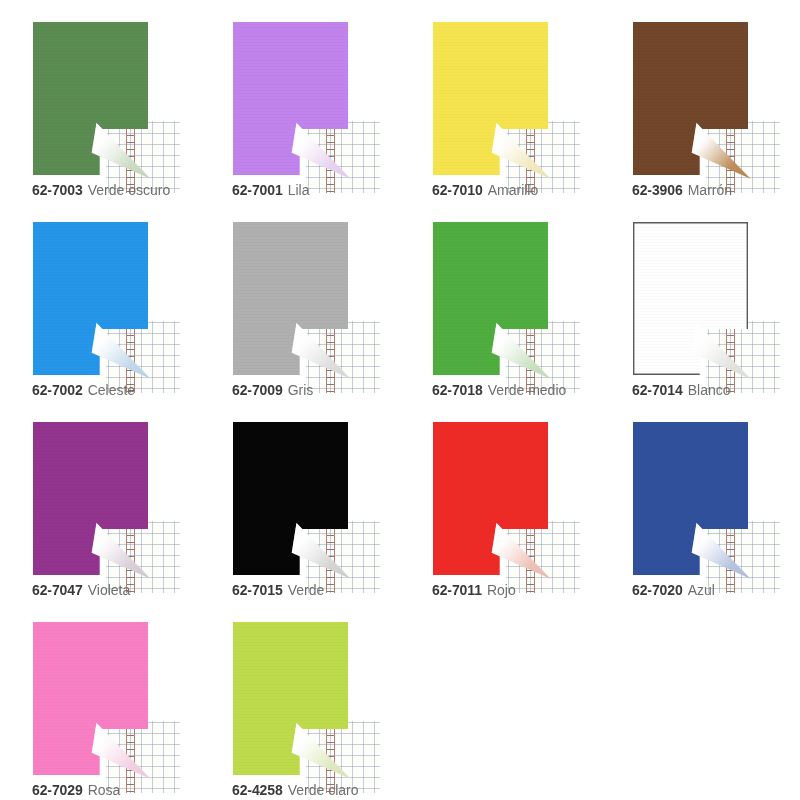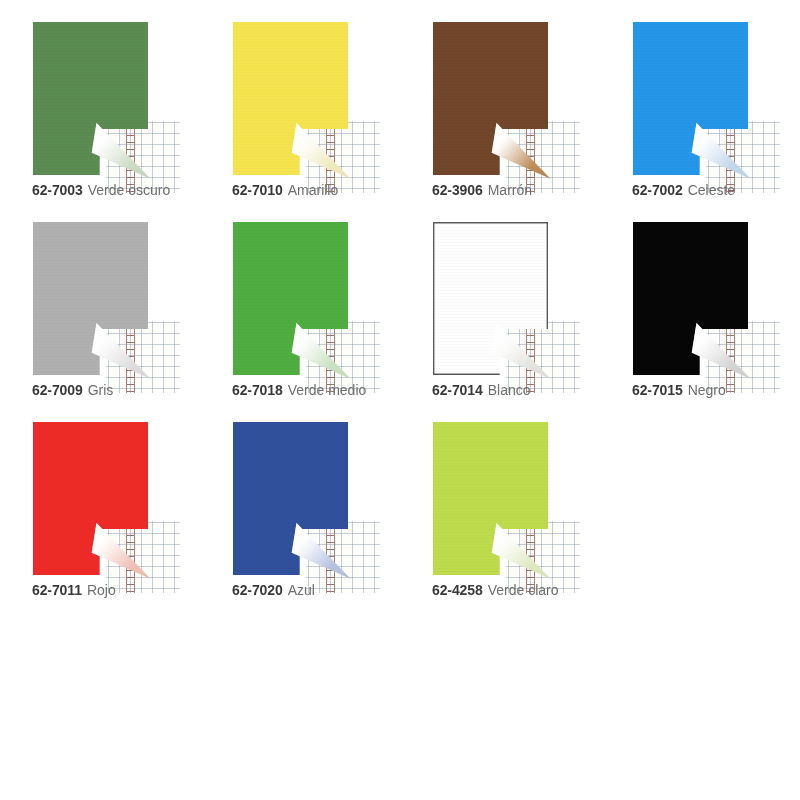--- a/index.html
+++ b/index.html
@@ -156,20 +156,33 @@
             <div class="curl-face2" style="background: linear-gradient(150deg, rgba(255, 255, 255, 0.95) 0%, rgba(255, 255, 255, 0.15) 45%, rgba(0, 0, 0, 0.06) 100%);"></div>
           </div>
         </div>
         <div class="caption"><span class="code">62-7003</span><span class="name">Verde  oscuro</span></div>
       </div>
       <div class="cell">
         <div class="swatch">
           <div class="paper">
             <div class="ruler"></div>
           </div>
+          <div class="sheet" style="background: rgb(193, 131, 236);"></div>
+          <div class="curl">
+            <div class="curl-face" style="background: linear-gradient(128deg, rgb(255, 255, 255) 0%, rgb(253, 253, 253) 28%, rgb(237, 214, 246) 72%, rgb(237, 214, 246) 100%);"></div>
+            <div class="curl-face2" style="background: linear-gradient(150deg, rgba(255, 255, 255, 0.95) 0%, rgba(255, 255, 255, 0.15) 45%, rgba(0, 0, 0, 0.06) 100%);"></div>
+          </div>
+        </div>
+        <div class="caption"><span class="code">62-7001</span><span class="name">Lila</span></div>
+      </div>
+      <div class="cell">
+        <div class="swatch">
+          <div class="paper">
+            <div class="ruler"></div>
+          </div>
           <div class="sheet" style="background: rgb(246, 228, 78);"></div>
           <div class="curl">
             <div class="curl-face" style="background: linear-gradient(128deg, rgb(255, 255, 255) 0%, rgb(253, 253, 253) 28%, rgb(247, 240, 192) 72%, rgb(247, 240, 192) 100%);"></div>
             <div class="curl-face2" style="background: linear-gradient(150deg, rgba(255, 255, 255, 0.95) 0%, rgba(255, 255, 255, 0.15) 45%, rgba(0, 0, 0, 0.06) 100%);"></div>
           </div>
         </div>
         <div class="caption"><span class="code">62-7010</span><span class="name">Amarillo</span></div>
       </div>
       <div class="cell">
         <div class="swatch">
@@ -234,27 +247,40 @@
             <div class="curl-face2" style="background: linear-gradient(150deg, rgba(255, 255, 255, 0.95) 0%, rgba(255, 255, 255, 0.15) 45%, rgba(0, 0, 0, 0.06) 100%);"></div>
           </div>
         </div>
         <div class="caption"><span class="code">62-7014</span><span class="name">Blanco</span></div>
       </div>
       <div class="cell">
         <div class="swatch">
           <div class="paper">
             <div class="ruler"></div>
           </div>
+          <div class="sheet" style="background: rgb(147, 52, 143);"></div>
+          <div class="curl">
+            <div class="curl-face" style="background: linear-gradient(128deg, rgb(255, 255, 255) 0%, rgb(253, 253, 253) 28%, rgb(221, 210, 221) 72%, rgb(221, 210, 221) 100%);"></div>
+            <div class="curl-face2" style="background: linear-gradient(150deg, rgba(255, 255, 255, 0.95) 0%, rgba(255, 255, 255, 0.15) 45%, rgba(0, 0, 0, 0.06) 100%);"></div>
+          </div>
+        </div>
+        <div class="caption"><span class="code">62-7047</span><span class="name">Violeta</span></div>
+      </div>
+      <div class="cell">
+        <div class="swatch">
+          <div class="paper">
+            <div class="ruler"></div>
+          </div>
           <div class="sheet" style="background: rgb(6, 6, 6);"></div>
           <div class="curl">
             <div class="curl-face" style="background: linear-gradient(128deg, rgb(255, 255, 255) 0%, rgb(253, 253, 253) 28%, rgb(216, 216, 216) 72%, rgb(216, 216, 216) 100%);"></div>
             <div class="curl-face2" style="background: linear-gradient(150deg, rgba(255, 255, 255, 0.95) 0%, rgba(255, 255, 255, 0.15) 45%, rgba(0, 0, 0, 0.06) 100%);"></div>
           </div>
         </div>
-        <div class="caption"><span class="code">62-7015</span><span class="name">Negro</span></div>
+        <div class="caption"><span class="code">62-7015</span><span class="name">Verde</span></div>
       </div>
       <div class="cell">
         <div class="swatch">
           <div class="paper">
             <div class="ruler"></div>
           </div>
           <div class="sheet" style="background: rgb(238, 42, 38);"></div>
           <div class="curl">
             <div class="curl-face" style="background: linear-gradient(128deg, rgb(255, 255, 255) 0%, rgb(253, 253, 253) 28%, rgb(246, 195, 183) 72%, rgb(246, 195, 183) 100%);"></div>
             <div class="curl-face2" style="background: linear-gradient(150deg, rgba(255, 255, 255, 0.95) 0%, rgba(255, 255, 255, 0.15) 45%, rgba(0, 0, 0, 0.06) 100%);"></div>
@@ -267,20 +293,33 @@
           <div class="paper">
             <div class="ruler"></div>
           </div>
           <div class="sheet" style="background: rgb(49, 80, 156);"></div>
           <div class="curl">
             <div class="curl-face" style="background: linear-gradient(128deg, rgb(255, 255, 255) 0%, rgb(253, 253, 253) 28%, rgb(184, 198, 230) 72%, rgb(184, 198, 230) 100%);"></div>
             <div class="curl-face2" style="background: linear-gradient(150deg, rgba(255, 255, 255, 0.95) 0%, rgba(255, 255, 255, 0.15) 45%, rgba(0, 0, 0, 0.06) 100%);"></div>
           </div>
         </div>
         <div class="caption"><span class="code">62-7020</span><span class="name">Azul</span></div>
+      </div>
+      <div class="cell">
+        <div class="swatch">
+          <div class="paper">
+            <div class="ruler"></div>
+          </div>
+          <div class="sheet" style="background: rgb(249, 127, 196);"></div>
+          <div class="curl">
+            <div class="curl-face" style="background: linear-gradient(128deg, rgb(255, 255, 255) 0%, rgb(253, 253, 253) 28%, rgb(251, 211, 232) 72%, rgb(251, 211, 232) 100%);"></div>
+            <div class="curl-face2" style="background: linear-gradient(150deg, rgba(255, 255, 255, 0.95) 0%, rgba(255, 255, 255, 0.15) 45%, rgba(0, 0, 0, 0.06) 100%);"></div>
+          </div>
+        </div>
+        <div class="caption"><span class="code">62-7029</span><span class="name">Rosa</span></div>
       </div>
       <div class="cell">
         <div class="swatch">
           <div class="paper">
             <div class="ruler"></div>
           </div>
           <div class="sheet" style="background: rgb(190, 219, 76);"></div>
           <div class="curl">
             <div class="curl-face" style="background: linear-gradient(128deg, rgb(255, 255, 255) 0%, rgb(253, 253, 253) 28%, rgb(228, 239, 194) 72%, rgb(228, 239, 194) 100%);"></div>
             <div class="curl-face2" style="background: linear-gradient(150deg, rgba(255, 255, 255, 0.95) 0%, rgba(255, 255, 255, 0.15) 45%, rgba(0, 0, 0, 0.06) 100%);"></div>

